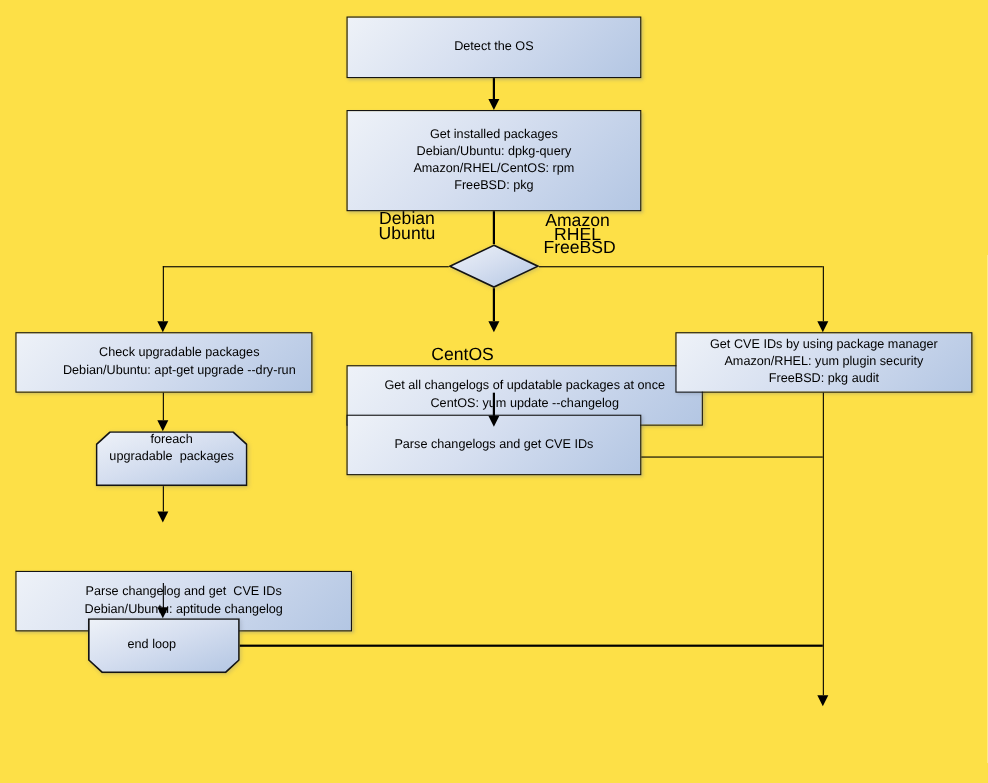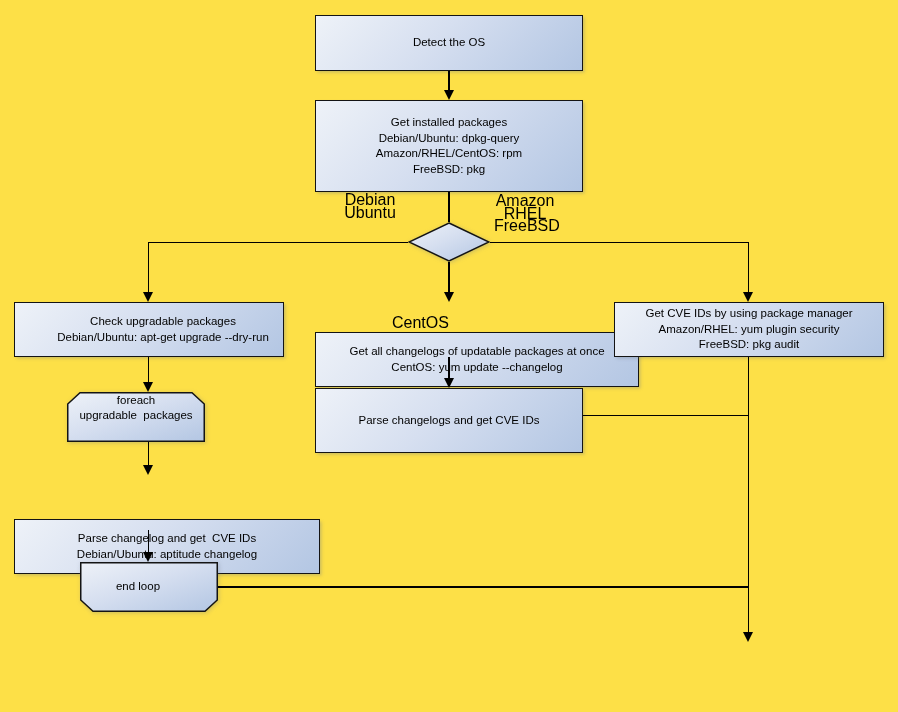--- a/index.html
+++ b/index.html
@@ -63,42 +63,42 @@
 
   <div class="shape" style="left:408px;top:222px;width:82px;height:40px;">
     <svg width="82" height="40" viewBox="0 0 82 40">
       <polygon points="41,1 81,20 41,39 1,20" fill="url(#nodeGrad)" stroke="#141414" stroke-width="1.5"></polygon>
     </svg>
   </div>
 
   <div class="node" style="left:14px;top:302px;width:270px;height:55px;padding-left:28px;">Check upgradable packages
 Debian/Ubuntu: apt-get upgrade --dry-run</div>
 
-  <div class="shape" style="left:67px;top:392px;width:138px;height:32px;">
+  <div class="shape" style="left:87px;top:392px;width:138px;height:32px;">
     <svg width="138" height="50" viewBox="0 0 138 50">
       <polygon points="0.75,12 13,0.75 125,0.75 137.25,12 137.25,49.25 0.75,49.25" fill="url(#nodeGrad)" stroke="#141414" stroke-width="1.5"></polygon>
     </svg>
     <div class="shape-label">foreach
 upgradable  packages</div>
   </div>
 
   <div class="node" style="left:14px;top:475px;width:306px;height:55px;margin-top:44px;">Parse changelog and get  CVE IDs
 Debian/Ubuntu: aptitude changelog</div>
 
   <div class="shape" style="left:80px;top:562px;width:116px;height:50px;">
     <svg width="138" height="50" viewBox="0 0 138 50">
       <polygon points="0.75,0.75 137.25,0.75 137.25,38 125,49.25 13,49.25 0.75,38" fill="url(#nodeGrad)" stroke="#141414" stroke-width="1.5"></polygon>
     </svg>
     <div class="shape-label">end loop</div>
   </div>
 
   <div class="node nowrap" style="left:315px;top:302px;width:324px;height:55px;margin-top:30px;">Get all changelogs of updatable packages at once
 CentOS: yum update --changelog</div>
 
-  <div class="node" style="left:315px;top:388px;width:268px;height:65px;">Parse changelogs and get CVE IDs</div>
+  <div class="node" style="left:315px;top:377px;width:268px;height:55px;">Parse changelogs and get CVE IDs</div>
 
   <div class="node" style="left:614px;top:302px;width:270px;height:55px;">Get CVE IDs by using package manager
 Amazon/RHEL: yum plugin security
 FreeBSD: pkg audit</div>
 
 
   <div class="edge v" style="left:448px;top:71px;height:21px;"></div>
   <div class="arrow-down" style="left:443.5px;top:90px;"></div>
 
   <div class="edge v" style="left:448px;top:192px;height:30px;"></div>

